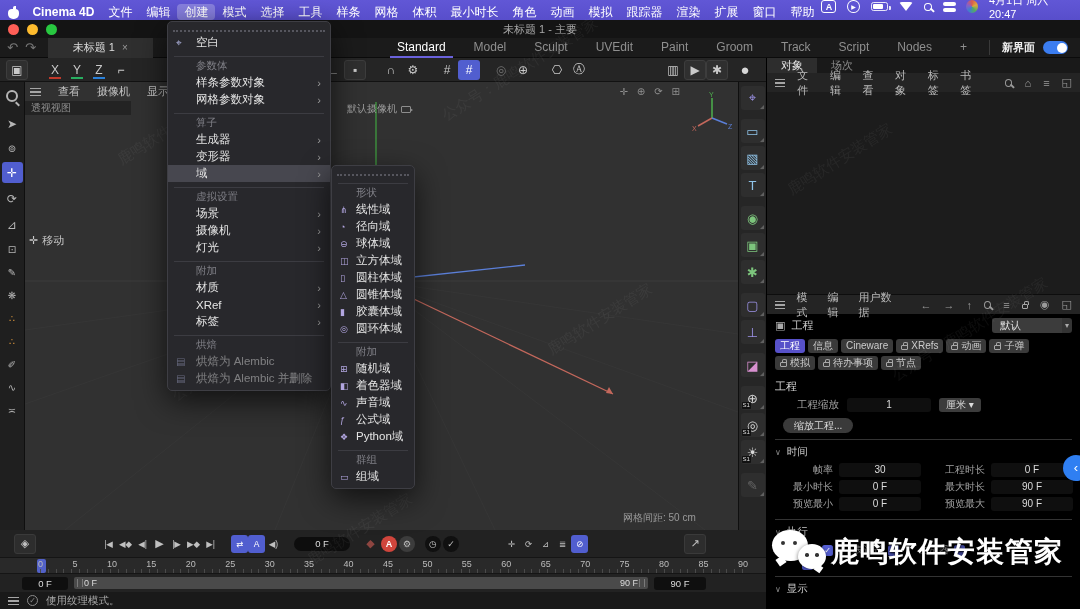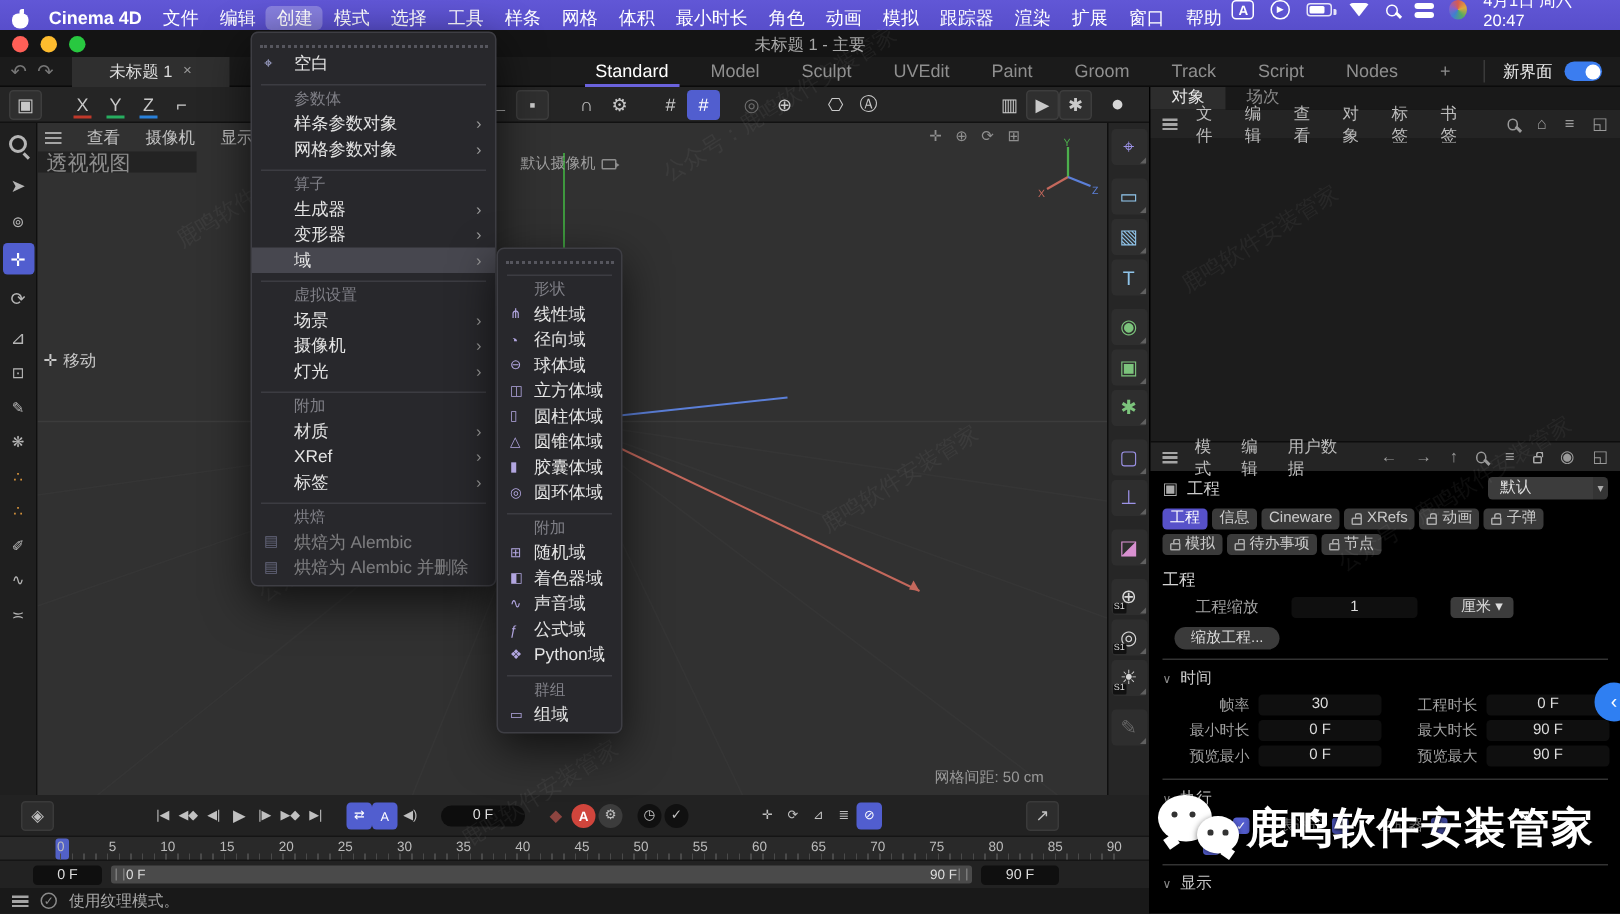--- a/index.html
+++ b/index.html
@@ -37,21 +37,21 @@
 
 #tabsrow{position:absolute;left:0;top:38px;width:1080px;height:20px;background:#1b1b1b;border-bottom:1px solid #0b0b0b;display:flex;align-items:center}
 .histbtn{color:#777;font-size:13px;margin-left:7px}
 #doctab{margin-left:12px;background:#2f2f2f;height:20px;display:flex;align-items:center;padding:0 25px;gap:7px;font-size:11px;color:#ddd}
 #doctab .x{color:#999;font-size:10px}
 #addtab{color:#888;margin-left:14px;font-size:13px}
 #layouts{margin-left:auto;display:flex;align-items:center;height:20px}
 .ltab{padding:0 14px;font-size:12px;color:#8f8f8f;height:20px;line-height:19px;position:relative;white-space:nowrap}
 .ltab.on{color:#fff}
 .ltab.on::after{content:"";position:absolute;left:7px;right:7px;bottom:0;height:2px;background:#6a62dc}
-#newui{color:#efefef;font-size:11px;font-weight:normal;margin:0 8px;padding-left:12px;border-left:1px solid #3a3a3a;white-space:nowrap}
+#newui{color:#efefef;font-size:11px;font-weight:bold;margin:0 8px;padding-left:12px;border-left:1px solid #3a3a3a;white-space:nowrap}
 .toggle{width:25px;height:13px;border-radius:7px;background:#3b7df0;position:relative;margin-right:12px}
 .toggle::after{content:"";position:absolute;right:1.5px;top:1.5px;width:10px;height:10px;border-radius:50%;background:#fff}
 
 
 #toolbar{position:absolute;left:0;top:58px;width:766px;height:24px;background:#252525;border-bottom:1px solid #121212;display:flex;align-items:center}
 .tbb{min-width:22px;height:20px;display:flex;align-items:center;justify-content:center;color:#c9c9c9;font-size:12px;border-radius:3px;position:relative}
 .tbb.on{background:#515ecf;color:#fff}
 .tbb.framed{background:#2f2f2f;border:1px solid #3d3d3d}
 .tbb.dim{opacity:.45}
 .tbb.ball{color:#d6d6d6;font-size:15px}
@@ -67,21 +67,21 @@
 .ltool.orange{color:#e09a3e}
 .ltool.sm{font-size:10px;height:18px}
 .ltool.mag-ic{position:relative}
 .ltool.mag-ic::before{content:"";width:8px;height:8px;border:2px solid #b5b5b5;border-radius:50%;position:absolute;top:3px;left:4px}
 .ltool.mag-ic::after{content:"";width:5px;height:2px;background:#b5b5b5;position:absolute;bottom:3px;right:3px;transform:rotate(45deg)}
 
 
 #viewport{position:absolute;left:25px;top:82px;width:713px;height:448px;background:#313131;overflow:hidden}
 #vpmenu{position:absolute;left:5px;top:2px;display:flex;gap:17px;font-size:11px;color:#c2c2c2;align-items:center;z-index:3}
 .hamb{display:inline-block;width:11px;height:8px;background:repeating-linear-gradient(#a5a5a5 0 1.4px,transparent 1.4px 3.3px)}
-#vplabel{position:absolute;left:0;top:19px;width:106px;height:14px;background:#232323;color:#8d8d8d;font-size:14px;line-height:14px;padding-left:6px;z-index:3}
+#vplabel{position:absolute;left:0;top:19px;width:106px;height:14px;background:#232323;color:#8d8d8d;font-size:10px;line-height:14px;padding-left:6px;z-index:3}
 #vpcam{position:absolute;left:322px;top:20px;font-size:10px;color:#9d9d9d;display:flex;gap:4px;align-items:center;z-index:3}
 .camico{width:10px;height:7px;border:1px solid #8d8d8d;border-radius:1px;position:relative}
 .camico::after{content:"";position:absolute;right:-3px;top:1px;border-top:2px solid transparent;border-bottom:2px solid transparent;border-left:3px solid #8d8d8d}
 #vpmove{position:absolute;left:4px;top:151px;font-size:11px;color:#cycyc}
 #vpmove{color:#c8c8c8;display:flex;gap:4px;align-items:center;z-index:3}
 #vpgrid{position:absolute;left:598px;top:429px;font-size:10px;color:#9a9a9a;z-index:3}
 #vpviewctl{position:absolute;right:58px;top:4px;display:flex;gap:9px;color:#8f8f8f;font-size:10px;z-index:3}
 #gizmo{position:absolute;right:4px;top:8px;z-index:3}
 
 
@@ -107,21 +107,21 @@
 #ddDefault{margin-left:auto;display:flex;align-items:center}
 #ddDefault .ddf{background:#3c3c3c;border-radius:3px 0 0 3px;height:15px;line-height:15px;padding:0 8px;min-width:70px;font-size:10.5px;color:#ddd}
 #ddDefault .dda{background:#343434;border-radius:0 3px 3px 0;height:15px;line-height:15px;padding:0 3px;font-size:8px;color:#aaa}
 #chips{display:flex;flex-wrap:wrap;gap:3px;padding:4px 8px;font-size:10px}
 .chip{background:#3a3a3a;border-radius:3px;height:14px;line-height:14px;padding:0 5px;color:#ccc;display:flex;align-items:center;gap:3px}
 .chip.on{background:#5751c9;color:#fff}
 .lck{display:none}
 .lck.yes{display:inline-block;width:7px;height:5px;border:1px solid #a8a8a8;border-radius:1px;position:relative;margin-top:3px}
 .lck.yes::before{content:"";position:absolute;left:1px;top:-4px;width:3px;height:3px;border:1px solid #a8a8a8;border-bottom:none;border-radius:2px 2px 0 0}
 .sectitle{padding:5px 8px 2px;color:#d6d6d6;font-size:11px}
-.frow{display:flex;align-items:center;gap:22px;padding:2px 0 2px 24px;font-size:10.5px;color:#a6a6a6}
+.frow{display:flex;align-items:center;gap:8px;padding:2px 0 2px 24px;font-size:10.5px;color:#a6a6a6}
 .fld{background:#0f0f0f;border-radius:3px;height:14px;line-height:14px;text-align:center;color:#ddd;font-size:10px}
 .w84{width:84px}
 .ddpill{background:#3c3c3c;border-radius:3px;height:14px;line-height:14px;padding:0 7px;color:#ddd;font-size:10px}
 .btnpill{background:#3a3a3a;border-radius:8px;height:15px;line-height:15px;padding:0 11px;color:#ddd;font-size:10px;display:inline-block;margin:4px 0 0 16px}
 .secline{height:1px;background:#333;margin:6px 8px 2px}
 .sechdr{display:flex;gap:6px;align-items:center;color:#c8c8c8;font-size:10.5px;padding:3px 8px 2px}
 .sechdr .ar{color:#8a8a8a;font-size:8px}
 #timegrid{display:grid;grid-template-columns:56px 82px 58px 82px;gap:3px 6px;padding:2px 0 2px 10px;font-size:10px;align-items:center}
 .tglabel{color:#a0a0a0;text-align:right}
 #execrow,#execrow2{display:flex;gap:20px;padding:2px 0 0 30px;font-size:10px;color:#a8a8a8;align-items:center}

